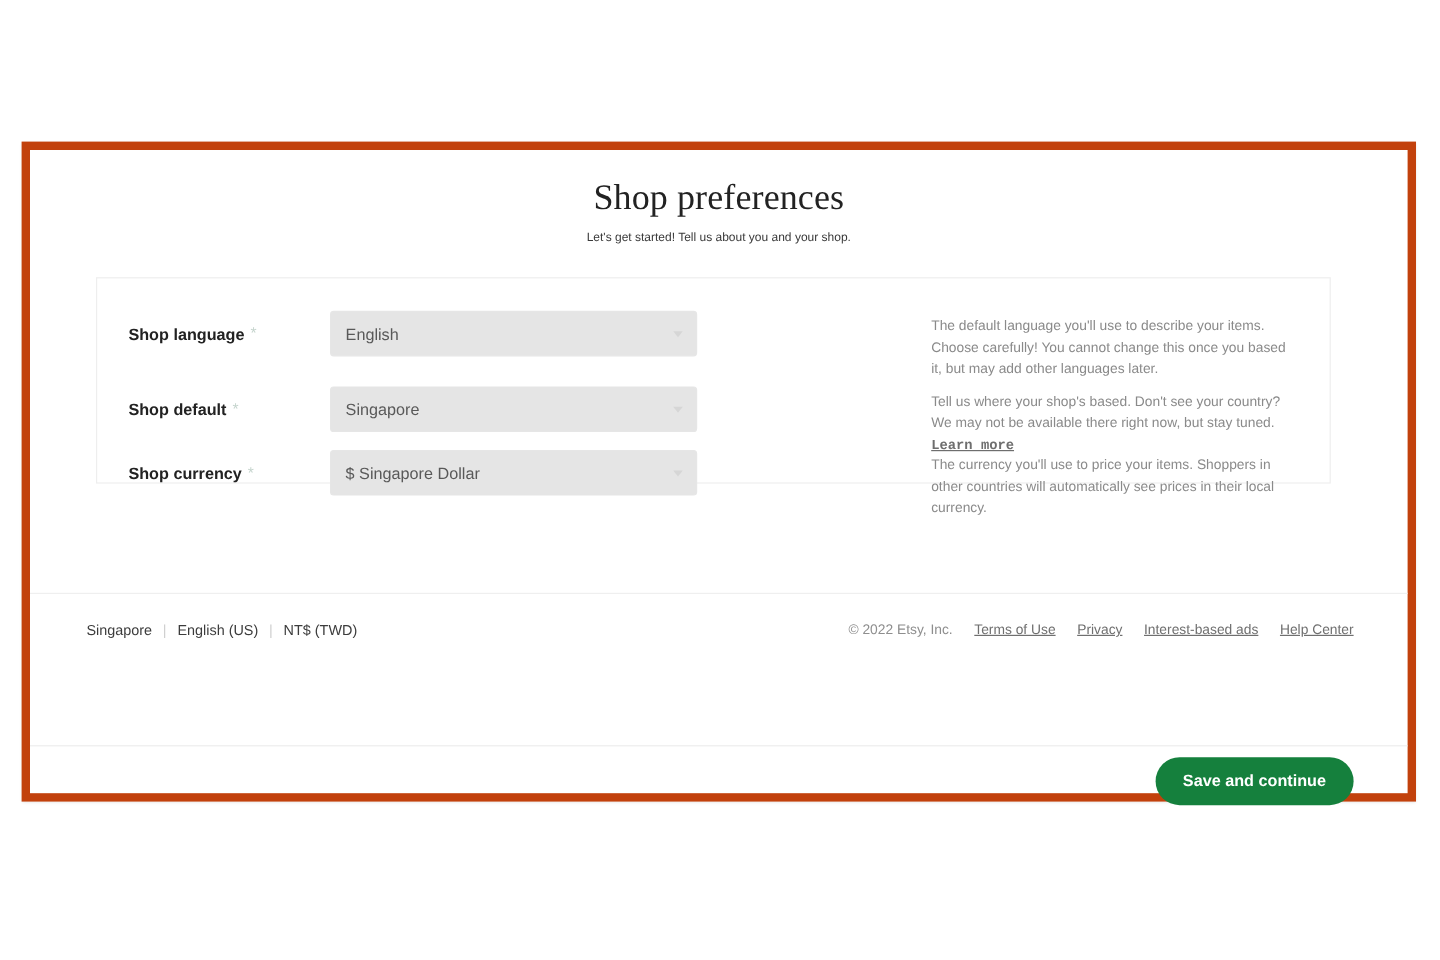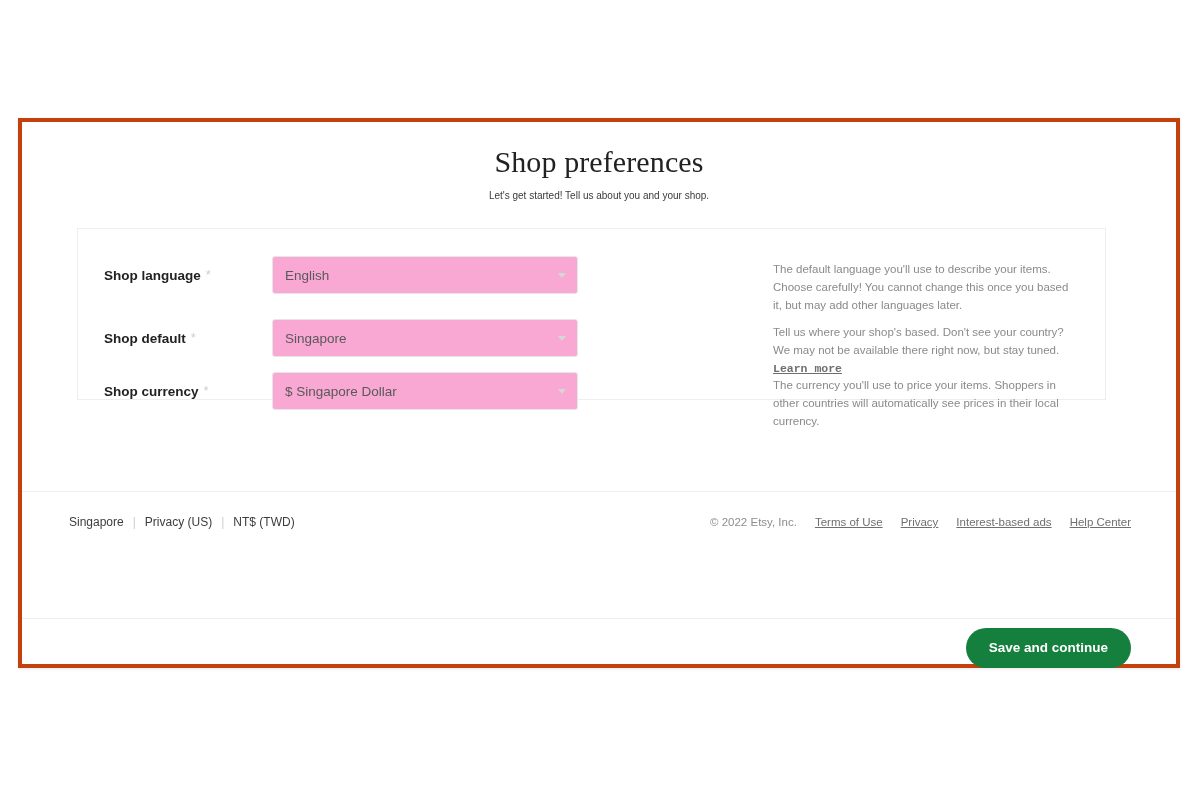--- a/index.html
+++ b/index.html
@@ -15,21 +15,21 @@
     -webkit-font-smoothing: antialiased;
   }
 
   .page-shell {
     position: absolute;
     left: 18px;
     top: 118px;
     width: 1162px;
     height: 550px;
     background: #ffffff;
-    border: 4px solid #c2410c;
+    border: 7px solid #c2410c;
     box-shadow: 0 1px 3px rgba(0,0,0,0.09), 0 0 1px rgba(0,0,0,0.06);
     box-sizing: border-box;
   }
 
   
   .header {
     text-align: center;
     padding-top: 22px;
   }
   .page-title {
@@ -90,21 +90,21 @@
   }
 
   .select-box {
     position: absolute;
     left: 194px;
     top: 0;
     width: 306px;
     height: 38px;
     border: 1px solid #e6e6e6;
     border-radius: 3px;
-    background: #f9a8d4;
+    background: #e5e5e5;
     box-sizing: border-box;
   }
   .select-value {
     position: absolute;
     left: 12px;
     top: 11px;
     font-size: 13.5px;
     color: #595959;
     line-height: 1.2;
     white-space: nowrap;
@@ -277,21 +277,21 @@
       <p class="help-text help-2"><span>Tell us where your shop's based. Don't see your country? We may not be available there right now, but stay tuned.</span> <span class="help-link">Learn more</span></p>
       <p class="help-text help-3">The currency you'll use to price your items. Shoppers in other countries will automatically see prices in their local currency.</p>
     </div>
 
   </div>
 
   <div class="footer-divider"></div>
   <div class="footer">
 
     <div class="locale-bar">
-      <span class="locale-item">Singapore</span><span class="locale-sep">|</span><span class="locale-item">Privacy (US)</span><span class="locale-sep">|</span><span class="locale-item">NT$ (TWD)</span>
+      <span class="locale-item">Singapore</span><span class="locale-sep">|</span><span class="locale-item">English (US)</span><span class="locale-sep">|</span><span class="locale-item">NT$ (TWD)</span>
     </div>
 
     <div class="legal-bar">
       <span class="legal-copy">© 2022 Etsy, Inc.</span><span class="legal-link">Terms of Use</span><span class="legal-link">Privacy</span><span class="legal-link">Interest-based ads</span><span class="legal-link">Help Center</span>
     </div>
 
   </div>
 
   <div class="action-divider"></div>
   <div class="action-bar">

